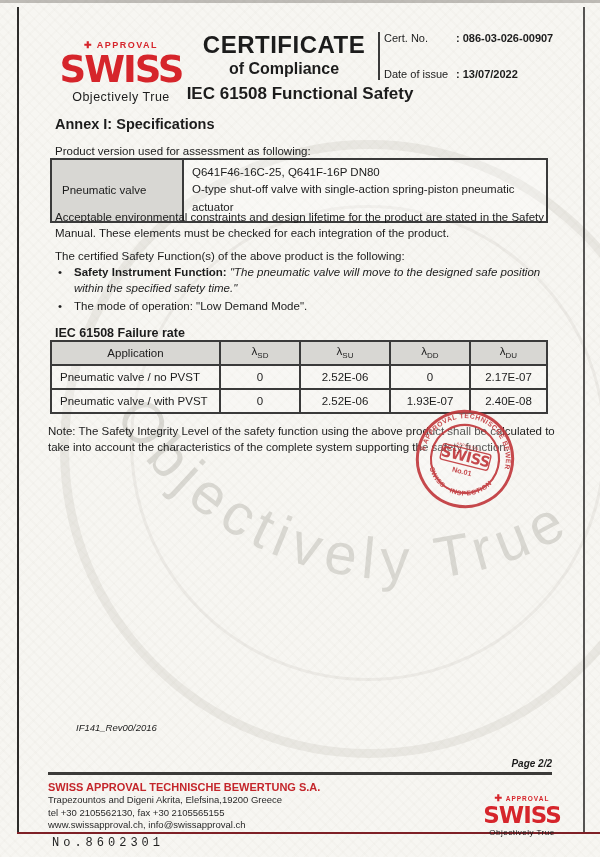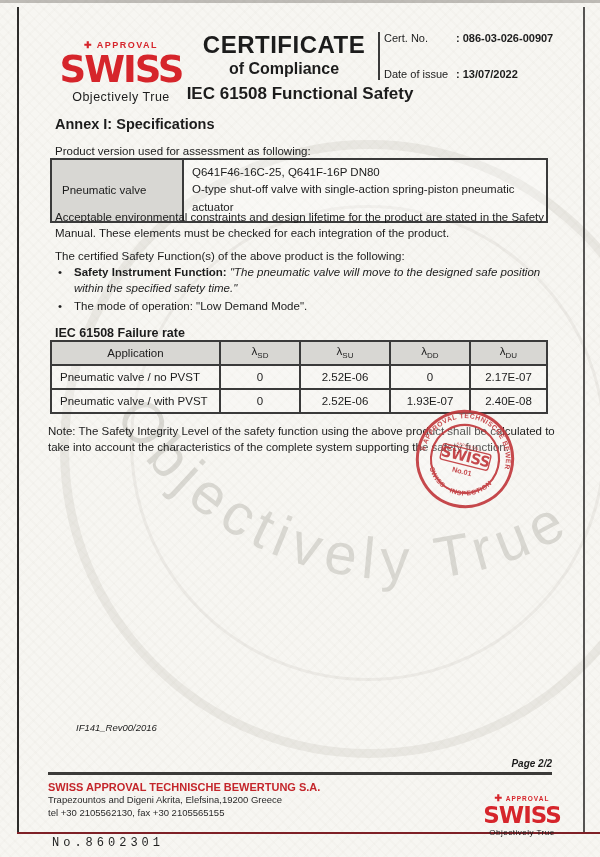--- a/index.html
+++ b/index.html
@@ -201,20 +201,21 @@
     <text x="60" y="78" text-anchor="middle" class="st-no">No.01</text>
   </svg>
 
   <div class="abs f-ref">IF141_Rev00/2016</div>
   <div class="abs f-page">Page 2/2</div>
   <div class="abs f-rule"></div>
   <div class="abs f-company">SWISS APPROVAL TECHNISCHE BEWERTUNG S.A.</div>
   <div class="abs f-addr">
     <div>Trapezountos and Digeni Akrita, Elefsina,19200 Greece</div>
     <div>tel +30 2105562130, fax +30 2105565155</div>
+    <div>www.swissapproval.ch, info@swissapproval.ch</div>
   </div>
 
 
   <div class="abs f-logo logo">
     <div class="logo-approval"><span class="logo-cross">✚</span> <span>APPROVAL</span></div>
     <div class="logo-brand">SWISS</div>
     <div class="logo-tagline">Objectively True</div>
   </div>
 
   <div class="abs serial">No.8602301</div>

